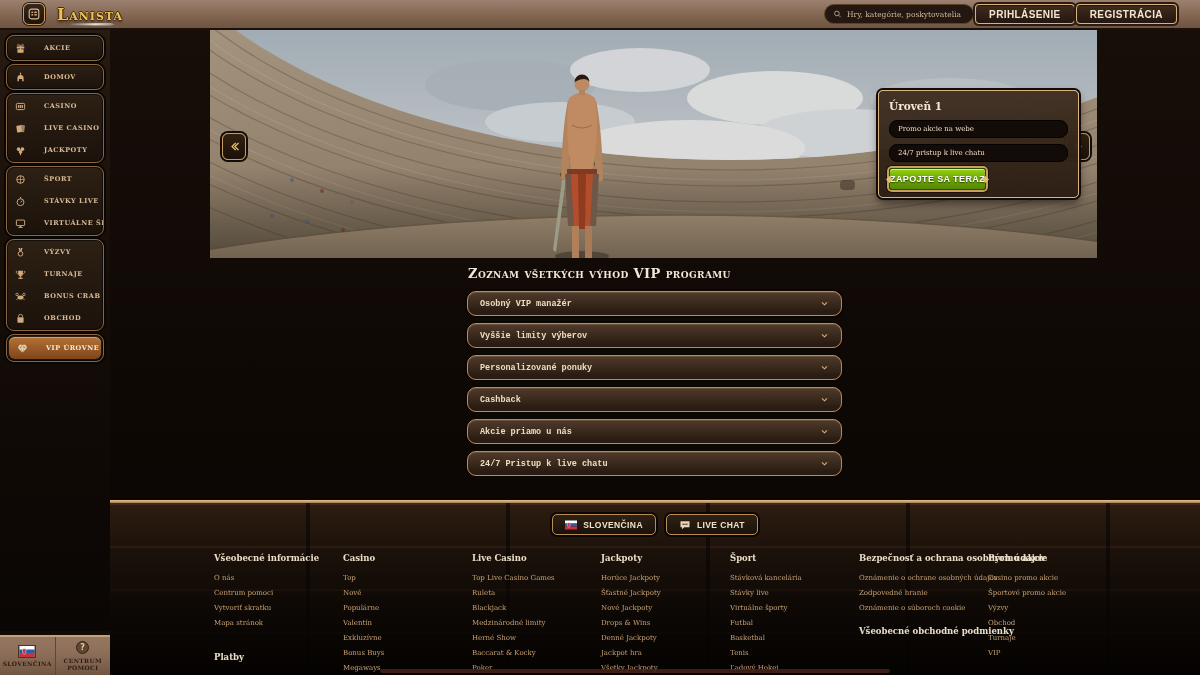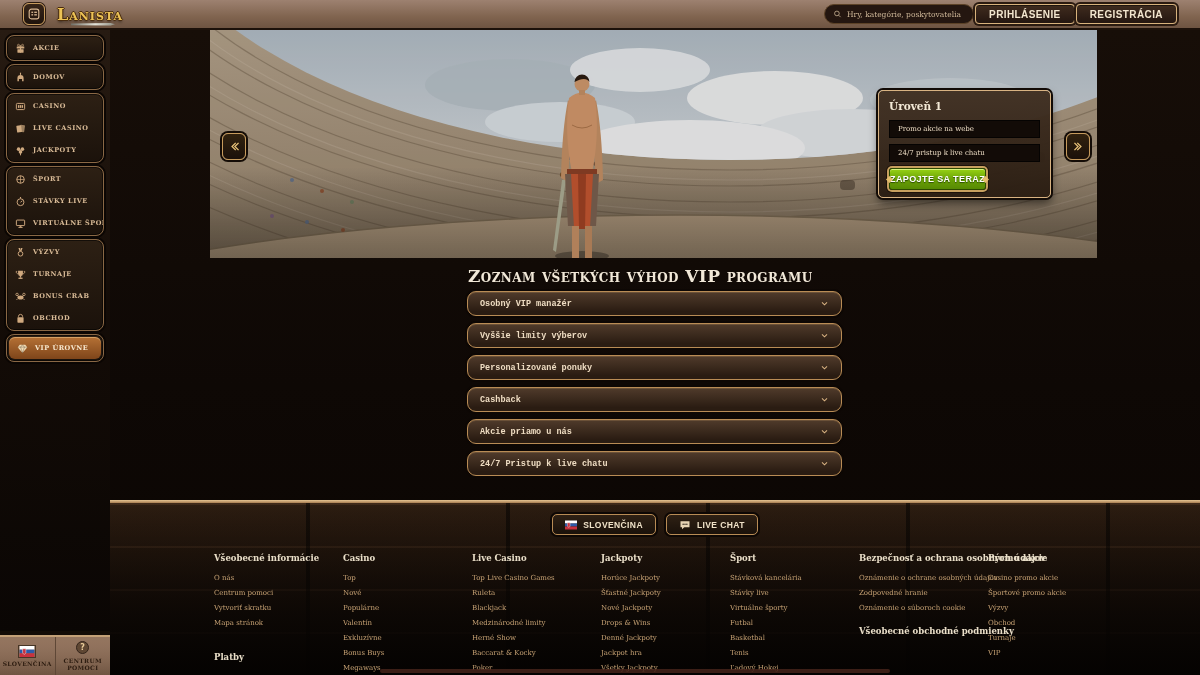--- a/index.html
+++ b/index.html
@@ -62,21 +62,21 @@
     background:linear-gradient(180deg,#271b12,#140c07 45%,#0a0604);
     padding:5px 6px; z-index:5;
   }
   .side-group{
     border:1px solid #8a6845; border-radius:8px; margin-bottom:3px;
     box-shadow:0 0 0 2px #0b0603, inset 0 0 0 1px rgba(0,0,0,.55);
     background:linear-gradient(180deg,#2d2014,#1b120b);
     padding:1px 0; overflow:hidden;
   }
   .side-item{
-    display:flex; align-items:center; gap:7px; height:22px; padding:0 8px;
+    display:flex; align-items:center; gap:18px; height:22px; padding:0 8px;
     color:#d9bb97; cursor:pointer;
   }
   .side-item .icon{ width:11px; height:11px; flex:none; color:#cfa97f; }
   .side-item .icon svg{ width:11px; height:11px; fill:currentColor; }
   .side-label{ font-size:6.5px; font-weight:bold; letter-spacing:.55px; white-space:nowrap; }
   .side-item.active{
     background:linear-gradient(180deg,#b57135,#7e451a);
     border-radius:6px; margin:1px 2px; height:22px;
     box-shadow:inset 0 1px 0 rgba(255,220,160,.45);
     color:#f9ead0;
@@ -116,29 +116,29 @@
   .hero-arrow{
     position:absolute; top:103px; width:24px; height:27px; cursor:pointer;
     border-radius:6px; background:linear-gradient(#31220f,#1b110a);
     border:1px solid #c79b5c; box-shadow:0 0 0 2px #140c06;
     color:#e8c278; display:flex; align-items:center; justify-content:center;
   }
   .hero-arrow svg{ width:13px; height:13px; stroke:currentColor; fill:none; }
   .hero-arrow.prev{ left:12px; }
   .hero-arrow.next{ right:7px; }
   .level-panel{
-    position:absolute; left:668px; top:60px; width:173px; height:108px;
+    position:absolute; left:668px; top:60px; width:201px; height:108px;
     background:linear-gradient(180deg,rgba(64,47,33,.97),rgba(42,29,18,.97));
     border:1px solid #d9b382; border-radius:5px;
     box-shadow:0 0 0 2px #120b06, 0 5px 10px rgba(0,0,0,.55);
     padding:9px 10px 8px;
   }
   .level-title{ font-size:10.5px; font-weight:bold; color:#f3e9d6; margin-bottom:8px; }
   .perk{
-    height:18px; background:#120b07; border:1px solid #050302; border-radius:0;
+    height:18px; background:#120b07; border:1px solid #050302; border-radius:8px;
     display:flex; align-items:center; padding:0 8px;
     color:#ecdcc4; font-size:7px; margin-bottom:6px;
   }
   .cta{
     height:22px; margin-top:1px; cursor:pointer;
     background:linear-gradient(#97d215,#689f06 55%,#578a03);
     border:1px solid #2c4a00; border-radius:3px;
     box-shadow:0 0 0 2px #c7a05f, 0 0 0 3px #1c110a, inset 0 1px 0 #d8f17c;
     color:#fff; font-size:9px; font-weight:bold; letter-spacing:.4px;
     display:flex; align-items:center; justify-content:center;
@@ -146,21 +146,21 @@
   }
   .cta::before,.cta::after{
     content:""; position:absolute; top:8px; width:5px; height:5px;
     background:#e3bd6b; transform:rotate(45deg);
   }
   .cta::before{ left:-3px; } .cta::after{ right:-3px; }
 
   
   .vip-heading{
     position:absolute; left:358px; top:236px;
-    font-size:17px; font-weight:bold; color:#f1e8d8;
+    font-size:13px; font-weight:bold; color:#f1e8d8;
     font-variant:small-caps; letter-spacing:.4px; white-space:nowrap;
   }
   .acc-wrap{ position:absolute; left:357px; top:261px; width:375px; }
   .acc-item{
     height:25px; margin-bottom:7px; cursor:pointer;
     border:1px solid #b98c55; border-radius:9px;
     background:linear-gradient(180deg,#503b2b,#2a1c12 85%);
     box-shadow:0 0 0 2px #0d0704, inset 0 1px 0 #6b5138;
     display:flex; align-items:center; justify-content:space-between;
     padding:0 12px; color:#eedcc2; font-size:8.5px; font-weight:bold;font-family:Liberation Mono, monospace;

